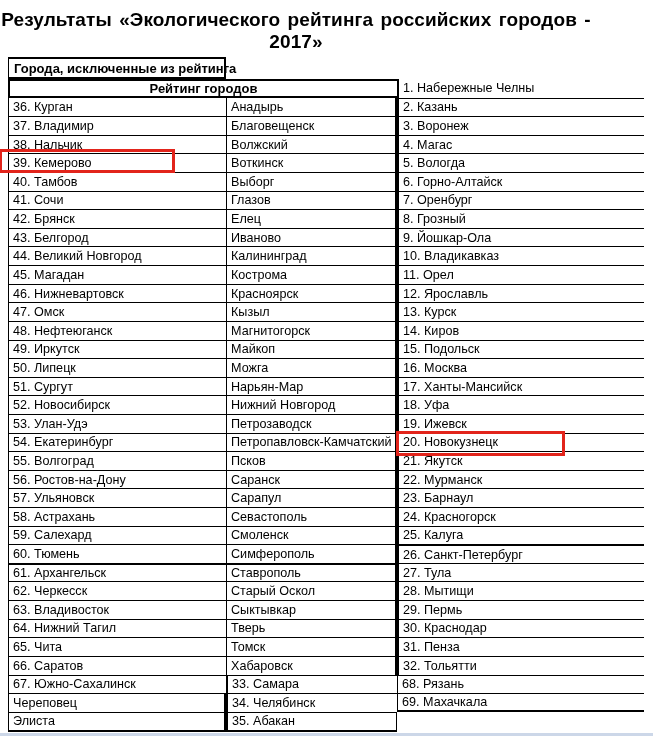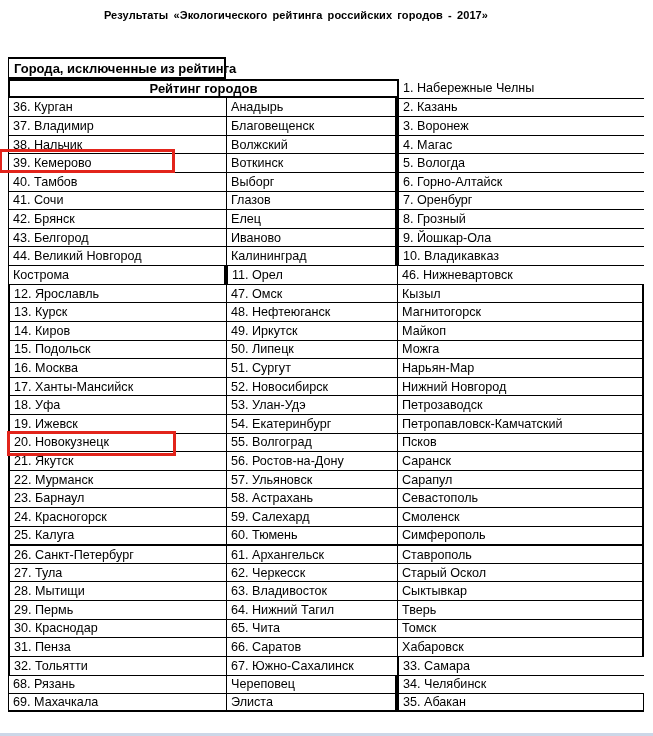--- a/index.html
+++ b/index.html
@@ -9,21 +9,21 @@
     font-family: "Liberation Sans", sans-serif;
     overflow: hidden;
     position: relative;
   }
   .page-title {
     position: absolute;
     top: 9px; left: 0;
     width: 592px;
     text-align: center;
     font-weight: bold;
-    font-size: 11px;
+    font-size: 19px;
     color: #000;
     word-spacing: 2px;
     letter-spacing: 0.1px;
   }
   .table-wrap {
     position: absolute;
     left: 8px; top: 57px;
   }
   .grid {
     display: grid;
@@ -126,23 +126,25 @@
       <div class="cell c1 rtop">7. Оренбург</div>
       <div class="cell c2 rtop">42. Брянск</div>
       <div class="cell c3 rtop">Елец</div>
       <div class="cell c1 rtop">8. Грозный</div>
       <div class="cell c2 rtop">43. Белгород</div>
       <div class="cell c3 rtop">Иваново</div>
       <div class="cell c1 rtop">9. Йошкар-Ола</div>
       <div class="cell c2 rtop">44. Великий Новгород</div>
       <div class="cell c3 rtop">Калининград</div>
       <div class="cell c1 rtop">10. Владикавказ</div>
+      <div class="cell c2 rtop">45. Магадан</div>
       <div class="cell c3 rtop">Кострома</div>
       <div class="cell c1 rtop">11. Орел</div>
       <div class="cell c2 rtop">46. Нижневартовск</div>
+      <div class="cell c3 rtop">Красноярск</div>
       <div class="cell c1 rtop">12. Ярославль</div>
       <div class="cell c2 rtop">47. Омск</div>
       <div class="cell c3 rtop">Кызыл</div>
       <div class="cell c1 rtop">13. Курск</div>
       <div class="cell c2 rtop">48. Нефтеюганск</div>
       <div class="cell c3 rtop">Магнитогорск</div>
       <div class="cell c1 rtop">14. Киров</div>
       <div class="cell c2 rtop">49. Иркутск</div>
       <div class="cell c3 rtop">Майкоп</div>
       <div class="cell c1 rtop">15. Подольск</div>

